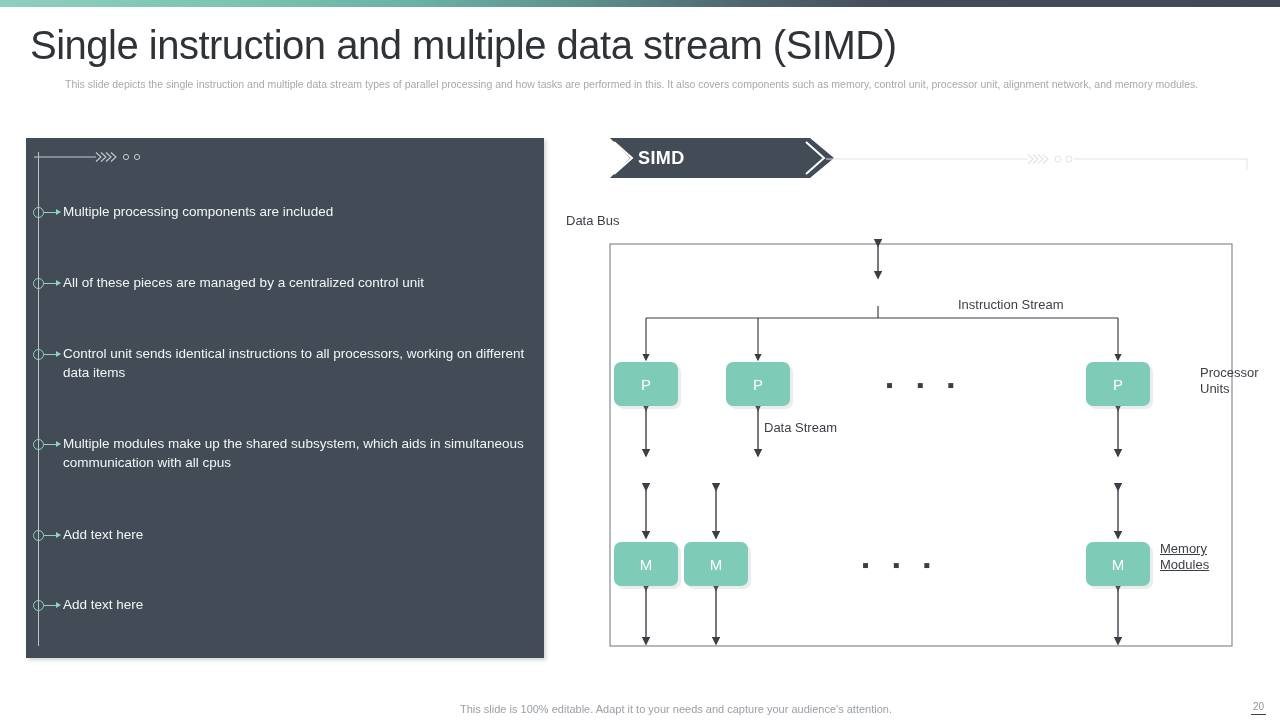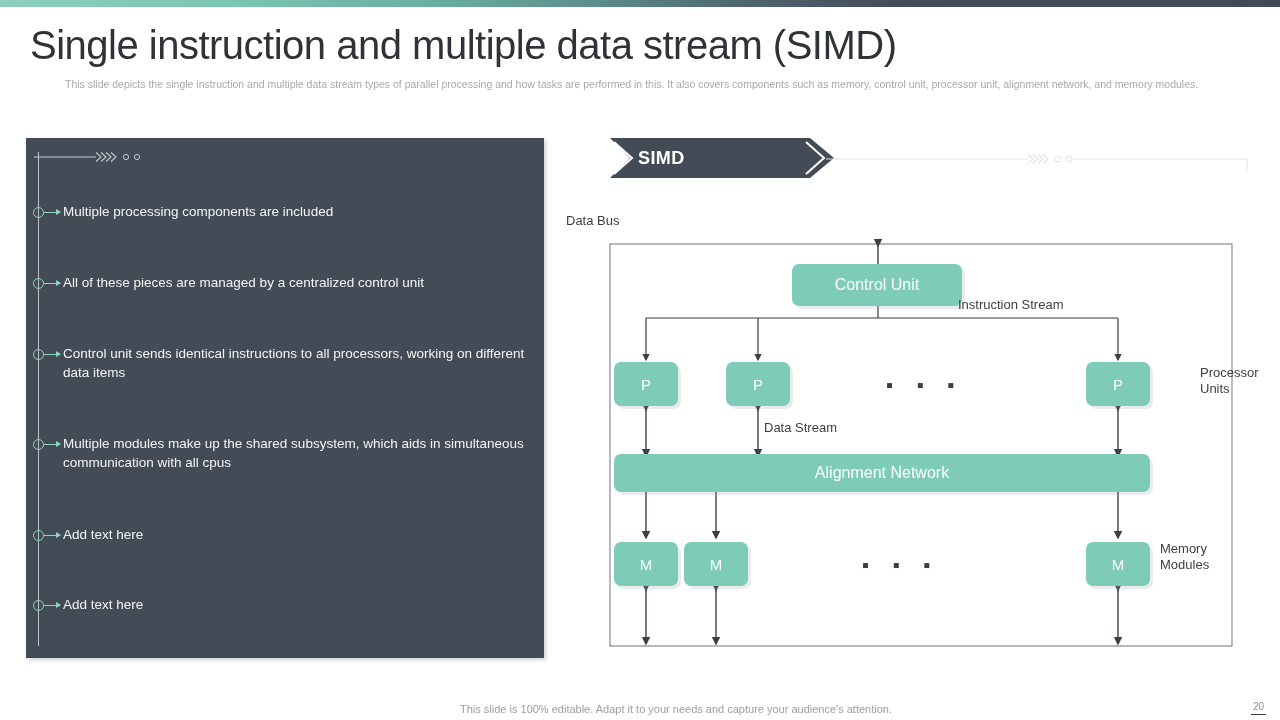--- a/index.html
+++ b/index.html
@@ -209,57 +209,51 @@
     <line x1="90" y1="352" x2="90" y2="400" stroke="#3b3f45" stroke-width="1.4" marker-start="url(#ahs)" marker-end="url(#ah)"></line>
     <line x1="160" y1="352" x2="160" y2="400" stroke="#3b3f45" stroke-width="1.4" marker-start="url(#ahs)" marker-end="url(#ah)"></line>
     <line x1="562" y1="352" x2="562" y2="400" stroke="#3b3f45" stroke-width="1.4" marker-start="url(#ahs)" marker-end="url(#ah)"></line>
 
     <line x1="90" y1="452" x2="90" y2="506" stroke="#3b3f45" stroke-width="1.4" marker-start="url(#ahs)" marker-end="url(#ah)"></line>
     <line x1="160" y1="452" x2="160" y2="506" stroke="#3b3f45" stroke-width="1.4" marker-start="url(#ahs)" marker-end="url(#ah)"></line>
     <line x1="562" y1="452" x2="562" y2="506" stroke="#3b3f45" stroke-width="1.4" marker-start="url(#ahs)" marker-end="url(#ah)"></line>
   </svg>
 
 
-  <div class="node wide" style="left:236px;top:126px;width:170px;height:42px;">
-    <span>Control Unit</span>
-  </div>
 
   <div class="node small" style="left:58px;top:224px;width:64px;height:44px;">
     <span>P</span>
   </div>
   <div class="node small" style="left:170px;top:224px;width:64px;height:44px;">
     <span>P</span>
   </div>
   <div class="node small" style="left:530px;top:224px;width:64px;height:44px;">
     <span>P</span>
   </div>
 
   <div class="dots" style="left:330px;top:242px;">▪  ▪  ▪</div>
 
-  <div class="node wide" style="left:58px;top:316px;width:536px;height:38px;">
-    <span>Alignment Network</span>
-  </div>
 
   <div class="node small" style="left:58px;top:404px;width:64px;height:44px;">
     <span>M</span>
   </div>
   <div class="node small" style="left:128px;top:404px;width:64px;height:44px;">
     <span>M</span>
   </div>
   <div class="node small" style="left:530px;top:404px;width:64px;height:44px;">
     <span>M</span>
   </div>
 
   <div class="dots" style="left:306px;top:422px;">▪  ▪  ▪</div>
 
   <div class="lbl" style="left:10px;top:75px;">Data Bus</div>
   <div class="lbl" style="left:402px;top:159px;">Instruction  Stream</div>
   <div class="lbl" style="left:208px;top:282px;">Data Stream</div>
   <div class="lbl" style="left:604px;top:227px;width:80px;white-space:normal;margin-left:40px;">
     <span>Processor Units</span>
   </div>
-  <div class="lbl" style="left:604px;top:403px;width:80px;white-space:normal;">
+  <div class="lbl" style="left:604px;top:403px;width:80px;white-space:normal;text-decoration:underline;">
     <span>Memory Modules</span>
   </div>
 </div>
 
 <div class="footer-note">This slide is 100% editable. Adapt it to your needs and capture your audience's attention.</div>
 <div class="page-num">20</div>
 
 </body></html>

